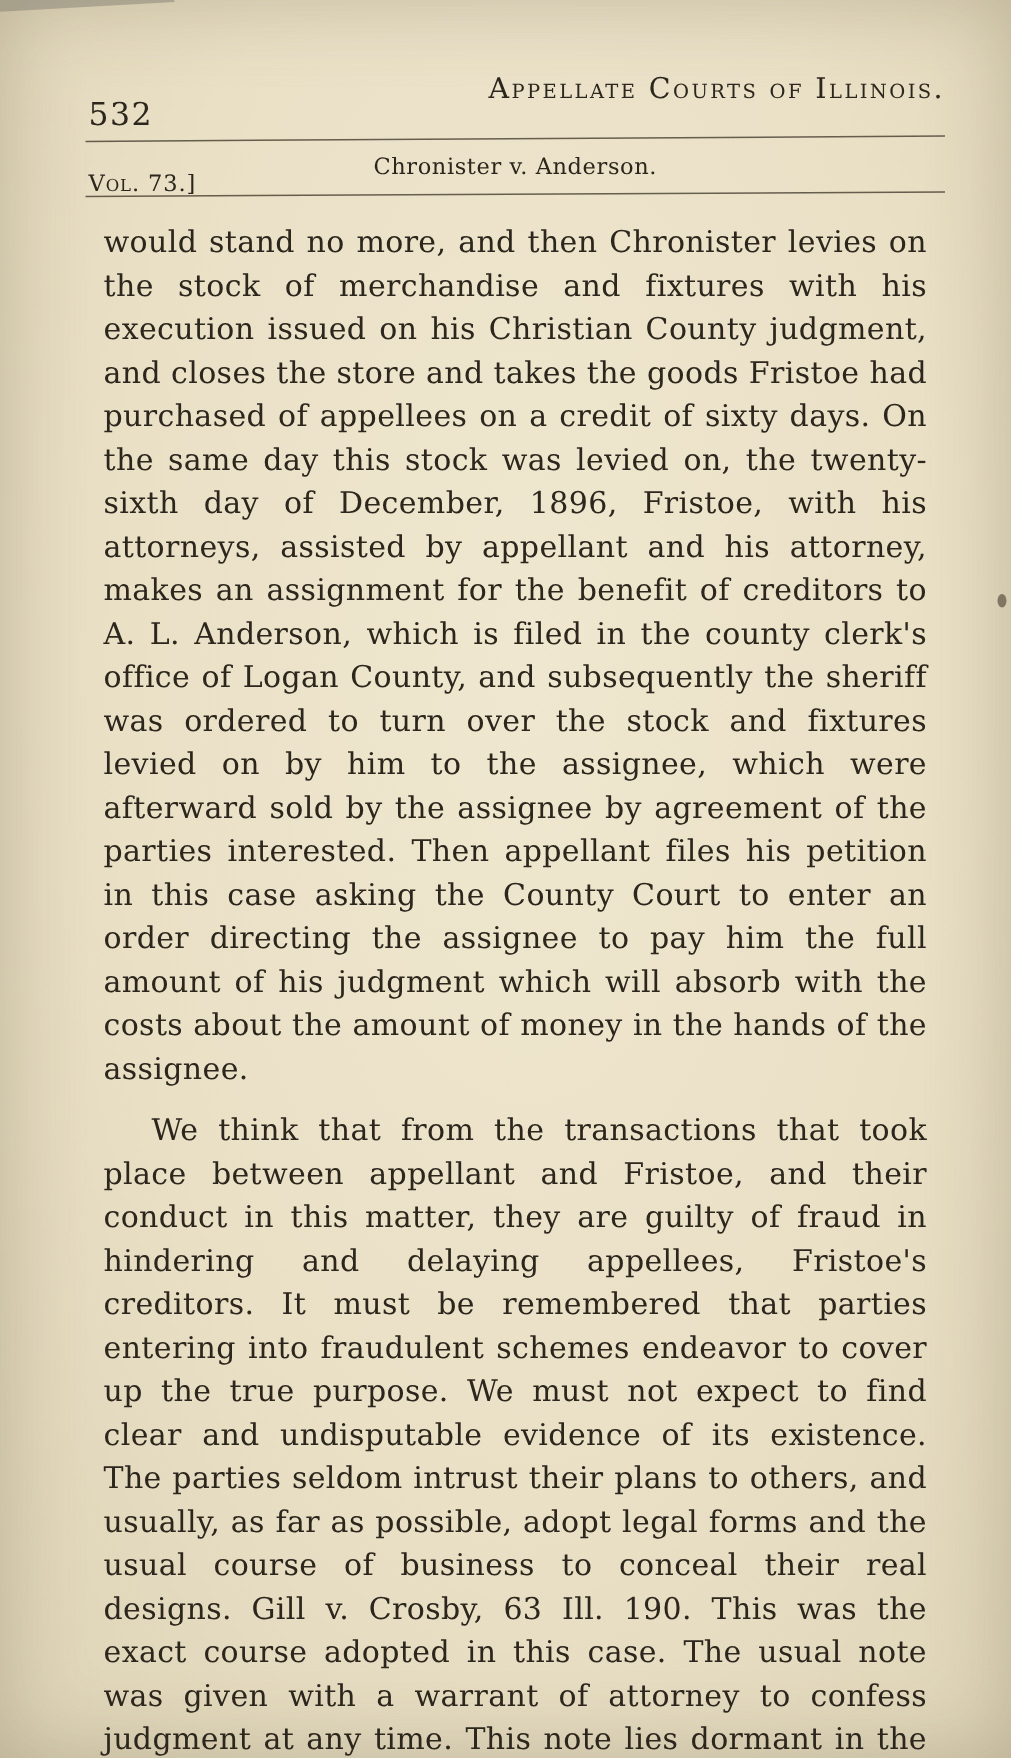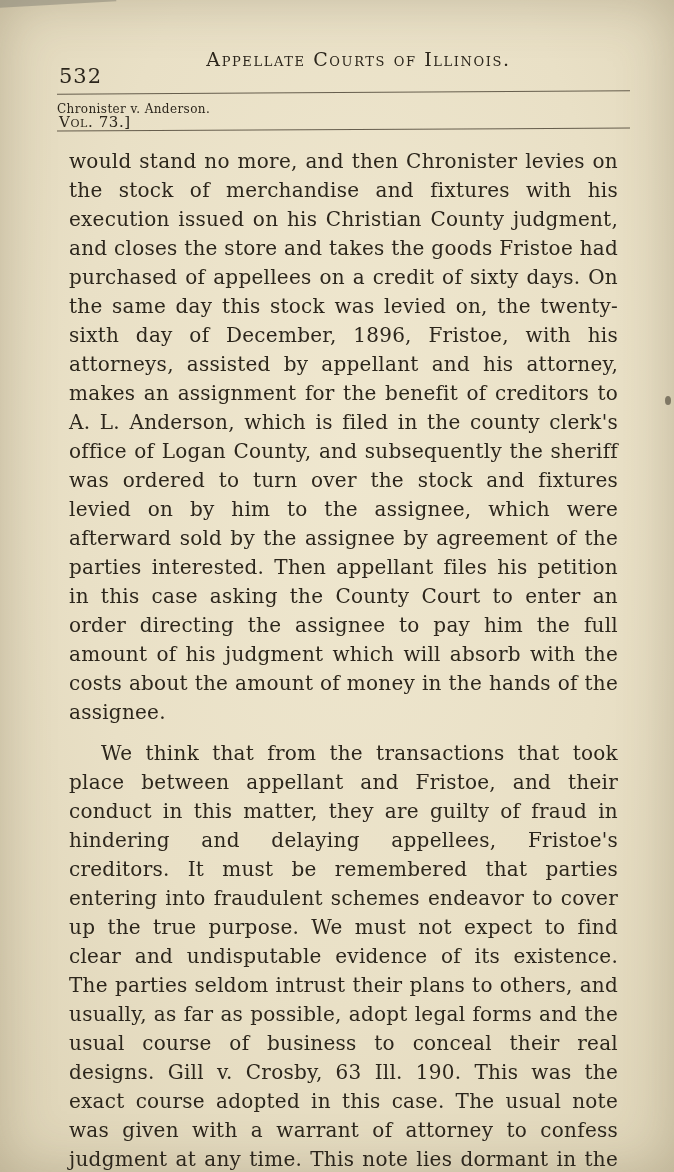--- a/index.html
+++ b/index.html
@@ -52,21 +52,21 @@
     height: 30px;
   }
   .page-num {
     position: absolute;
     left: 2px;
     top: 16px;
     font-size: 21px;
     letter-spacing: 1px;
   }
   .running-title {
-    text-align: center;
+    text-align: right;
     font-size: 19px;
     font-variant: small-caps;
     letter-spacing: 1.6px;
     padding-left: 30px;
   }
   .rule {
     border: none;
     border-top: 1.6px solid rgba(58, 50, 36, 0.75);
     margin: 0;
   }
@@ -85,21 +85,22 @@
   }
   .volume {
     position: absolute;
     left: 2px;
     top: 11px;
     font-size: 15px;
     font-variant: small-caps;
     letter-spacing: 0.6px;
   }
   .case-name {
-    font-size: 12px;
+    text-align: center;
+    font-size: 15px;
     letter-spacing: 0.4px;
   }
   .body-text {
     margin-top: 17px;
     font-size: 20px;
     line-height: 29px;
     text-align: justify;
     letter-spacing: 0.25px;
   }
   .body-text p {

